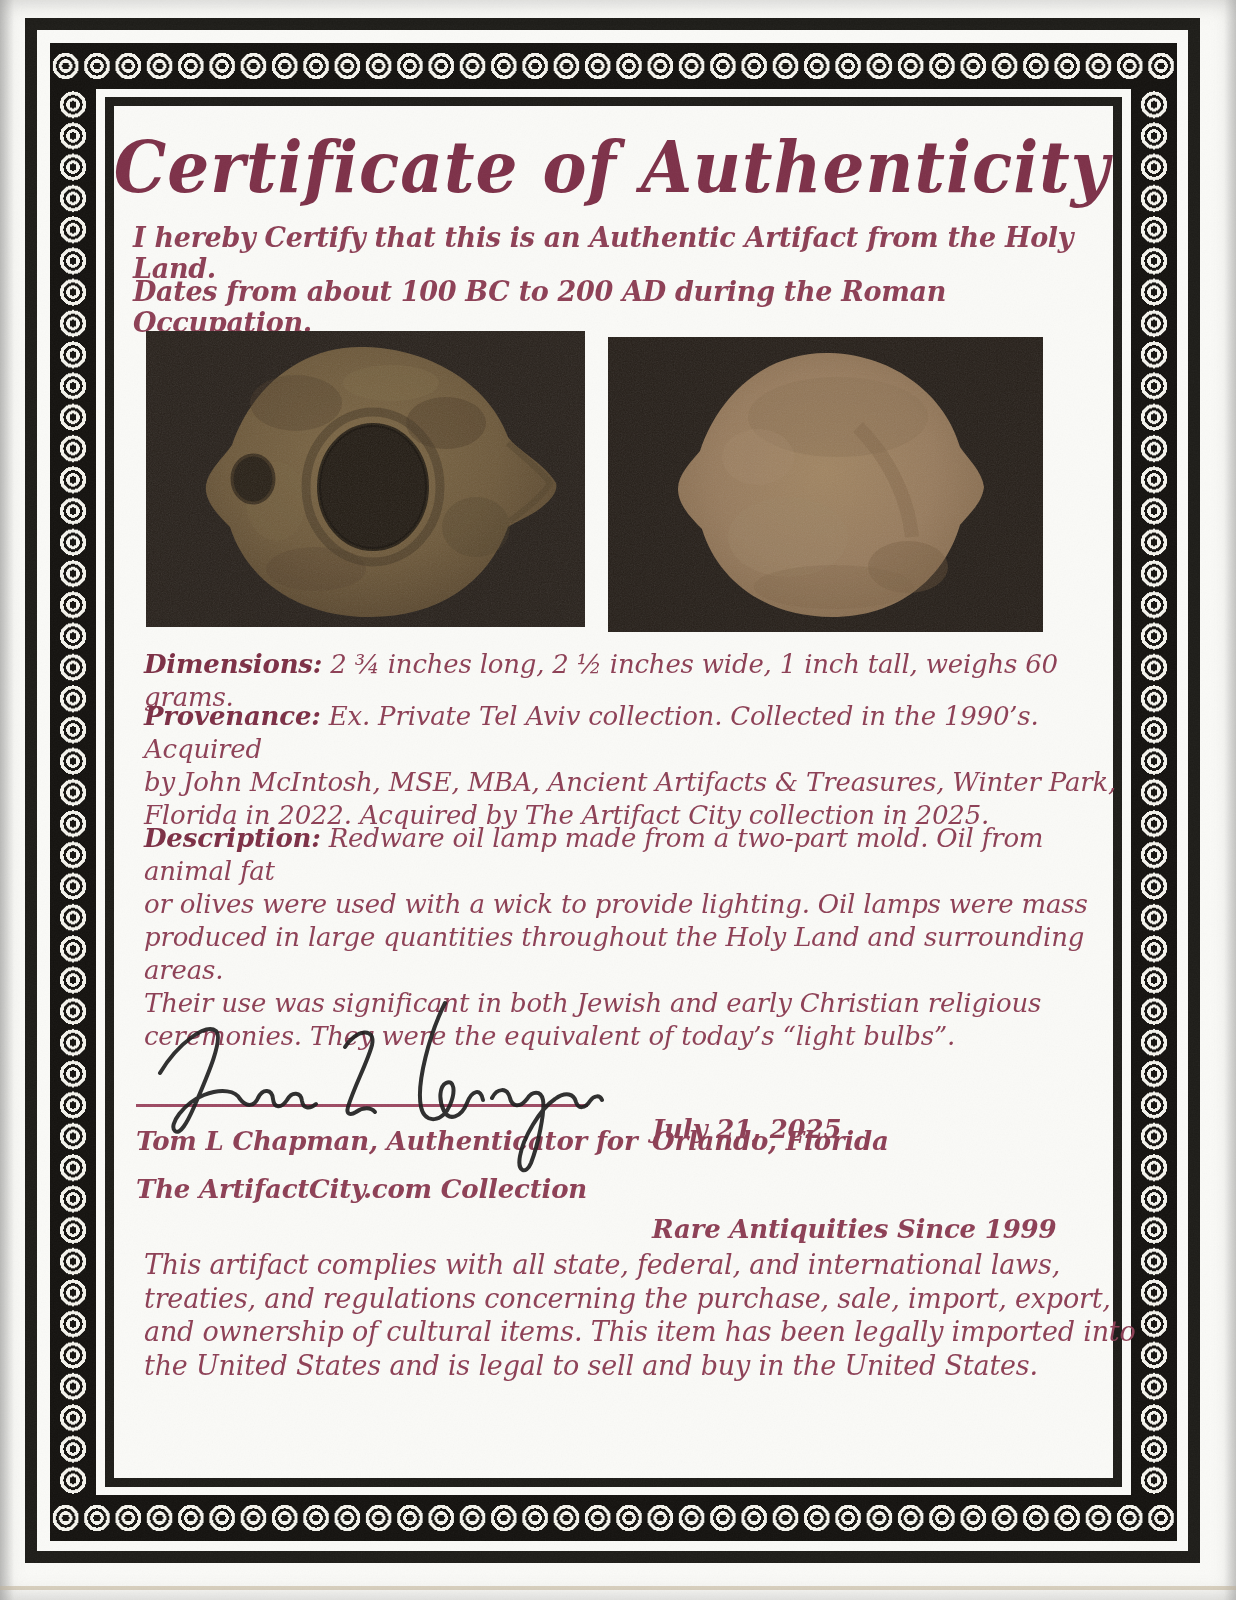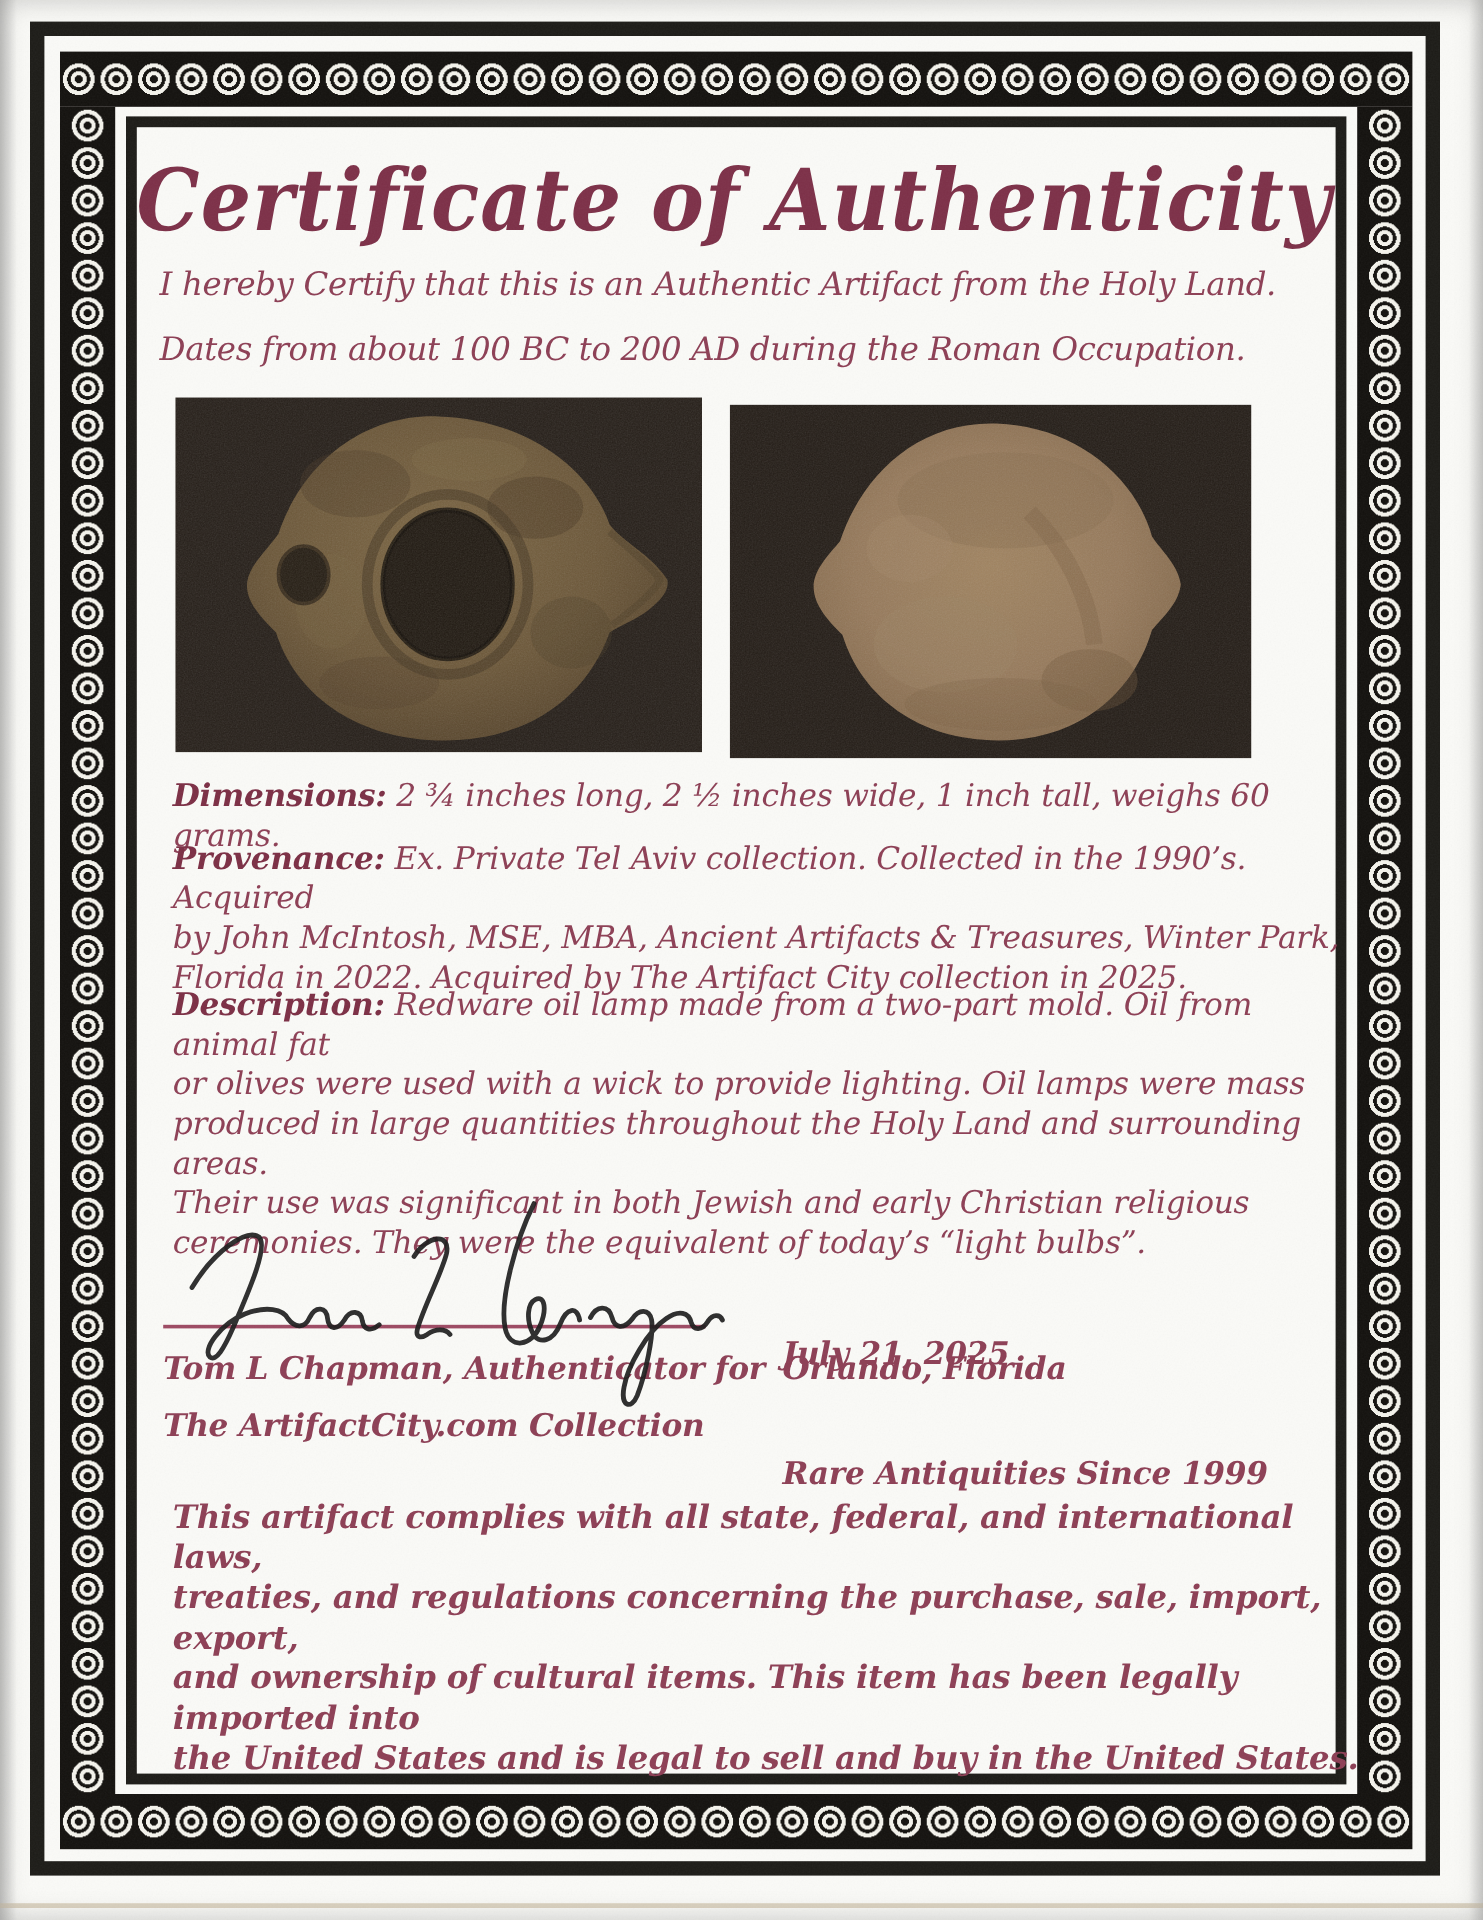--- a/index.html
+++ b/index.html
@@ -34,21 +34,21 @@
   .band.v{background-size:46px 31.28px;background-repeat:repeat-y;background-position:center 0;}
   .band-top{left:50px;top:43px;width:1127px;height:46px;}
   .band-bottom{left:50px;top:1495px;width:1127px;height:46px;}
   .band-left{left:50px;top:89px;width:46px;height:1406px;}
   .band-right{left:1131px;top:89px;width:46px;height:1406px;}
   
   .maroon{color:#8d3f55;font-style:italic;}
   .title{left:112px;top:128px;width:1000px;text-align:center;
     font-size:66px;line-height:72px;font-weight:bold;font-style:italic;color:#7d3048;
     letter-spacing:1px;transform:scaleY(1.08);transform-origin:50% 0;}
-  .certify{left:133px;width:1000px;font-size:27px;font-weight:normal;letter-spacing:-.3px;}
+  .certify{left:133px;width:1000px;font-size:27px;font-weight:bold;letter-spacing:-.3px;}
   .para{left:144px;width:995px;font-size:26px;line-height:33px;white-space:pre-line;letter-spacing:-.2px;}
   .lead{font-weight:bold;color:#7c2f45;}
   .sig-line{left:136px;top:1104px;width:452px;height:3px;background:#9d4a63;}
   .cred{font-size:26px;font-weight:bold;letter-spacing:-.2px;white-space:nowrap;}
   
   .photo{overflow:hidden;}
   .noise-overlay{left:0;top:0;width:1236px;height:1600px;pointer-events:none;z-index:7;opacity:.05;}
 </style>
 </head>
 <body>
@@ -152,21 +152,21 @@
     </g>
   </svg>
 </div>
 
 <div class="abs cred maroon" style="left:652px;top:1082px;margin-top:32px;">July 21, 2025</div>
 <div class="abs cred maroon" style="left:136px;top:1126px;">Tom L Chapman, Authenticator for</div>
 <div class="abs cred maroon" style="left:652px;top:1126px;">Orlando, Florida</div>
 <div class="abs cred maroon" style="left:136px;top:1174px;text-align:center;">The ArtifactCity.com Collection</div>
 <div class="abs cred maroon" style="left:652px;top:1214px;">Rare Antiquities Since 1999</div>
 
-<div class="abs para maroon" style="top:1248px;font-size:27px;line-height:33.5px;font-weight:bold;">This artifact complies with all state, federal, and international laws,
+<div class="abs para maroon" style="top:1248px;font-size:27px;line-height:33.5px;">This artifact complies with all state, federal, and international laws,
 treaties, and regulations concerning the purchase, sale, import, export,
 and ownership of cultural items. This item has been legally imported into
 the United States and is legal to sell and buy in the United States.</div>
 
 <div class="abs scan-left-streak"></div>
 <div class="abs scan-right-streak"></div>
 <div class="abs scan-bottom-line"></div>
 <div class="abs scan-vignette"></div>
 <svg class="abs noise-overlay" width="1236" height="1600">
   <filter id="pageNoise" x="0" y="0" width="100%" height="100%">

